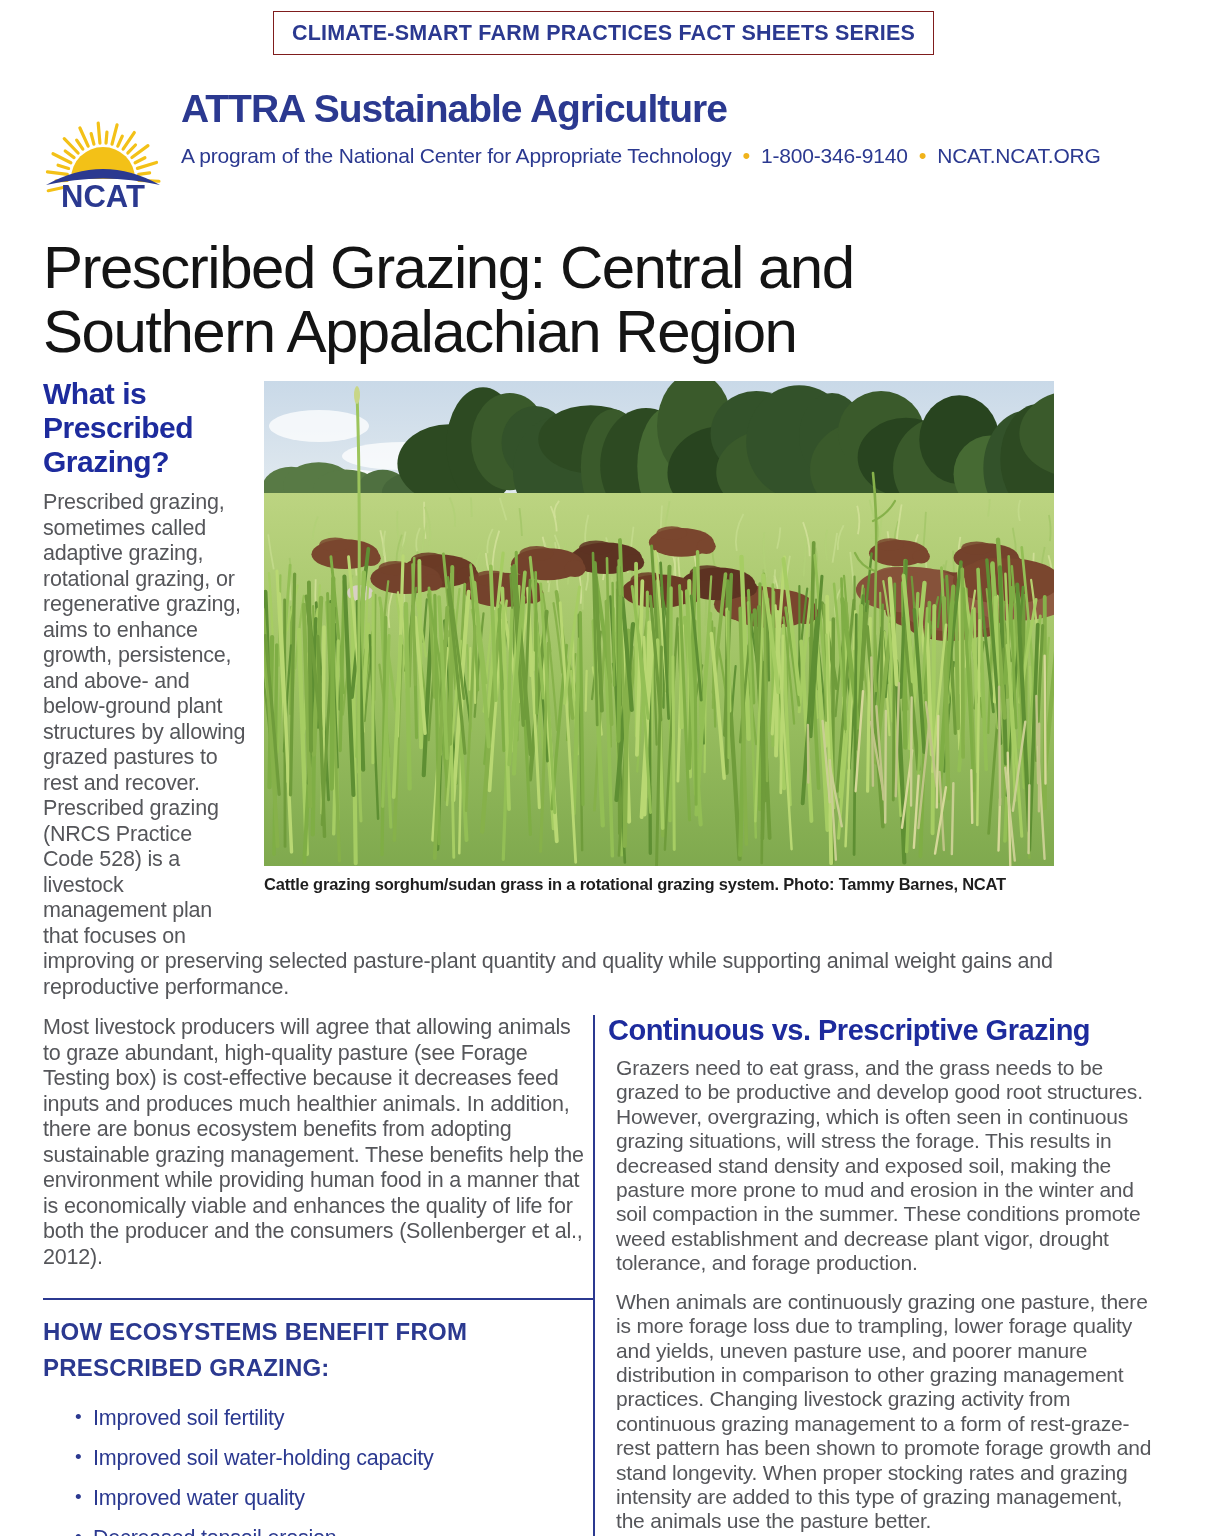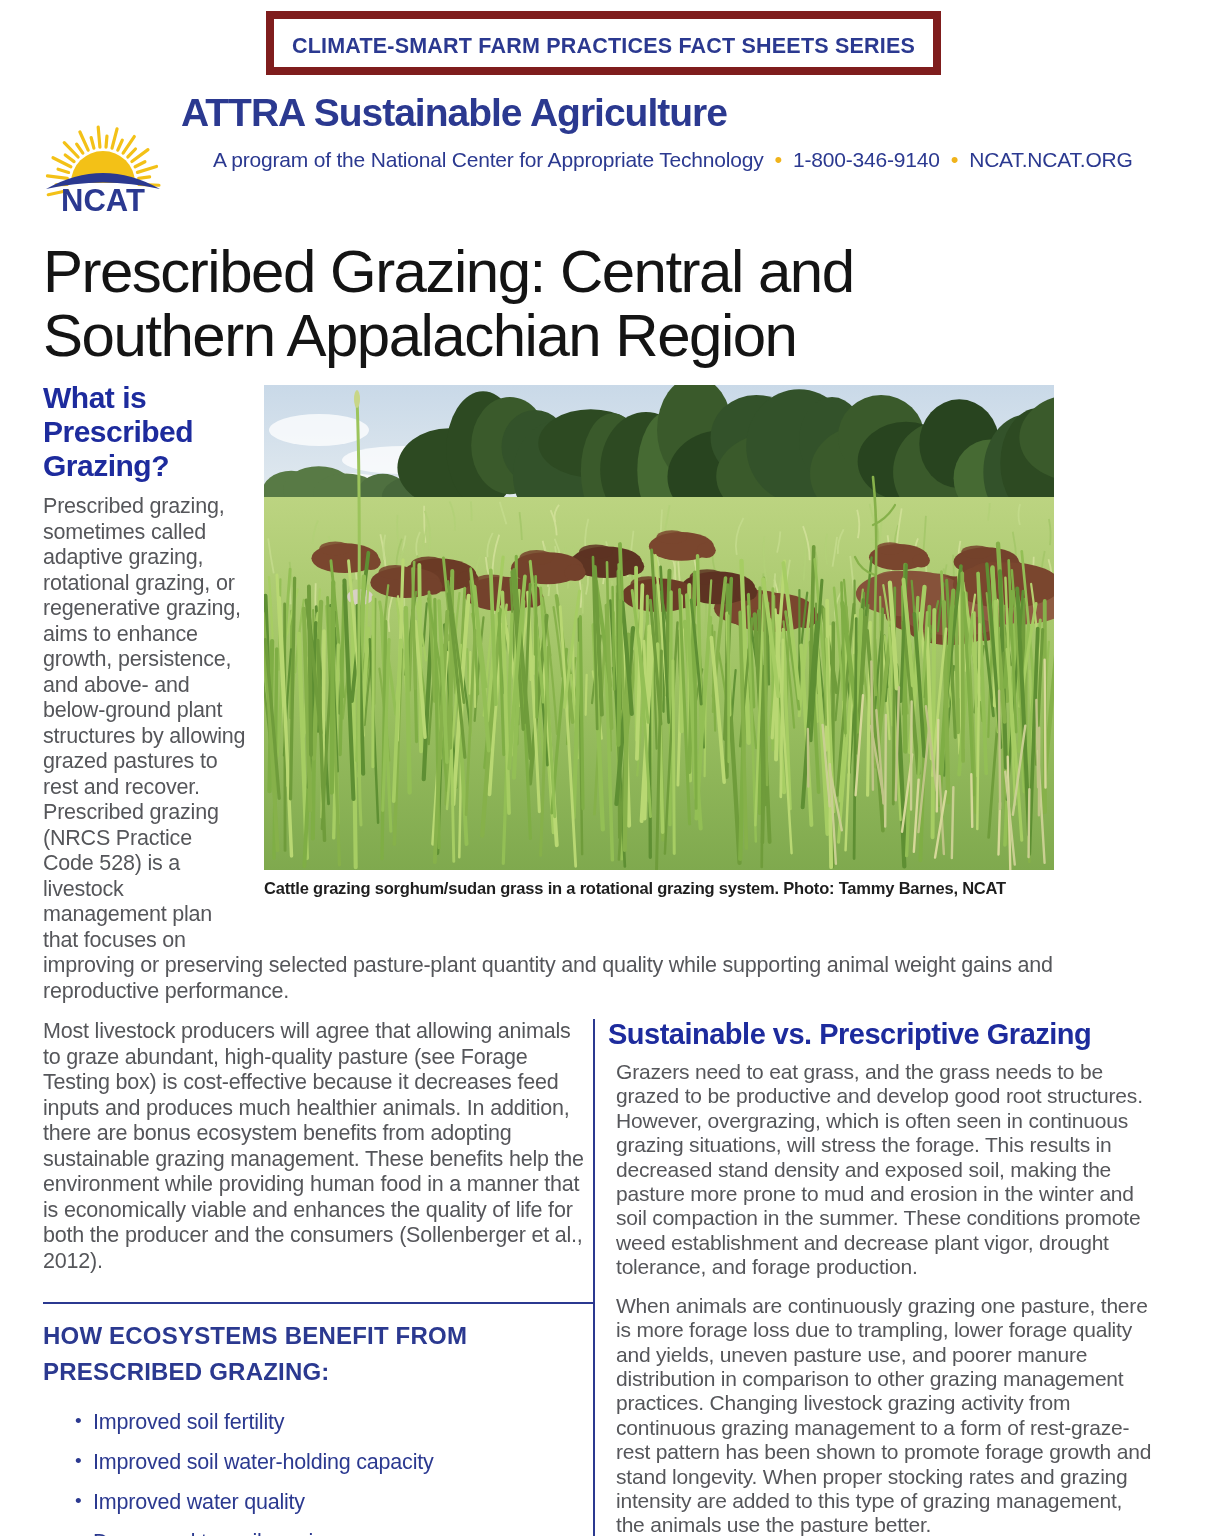--- a/index.html
+++ b/index.html
@@ -7,39 +7,39 @@
     width:1207px;
     font-family:"Liberation Sans", sans-serif;
     color:#55565a;
     -webkit-font-smoothing:antialiased;
   }
   .page{padding:0 43px;}
 
   
   .banner{
     width:fit-content;
-    margin:11px auto 16px;
-    border:8px solid #7f1d1d;
-    padding:15px 18px 8px;
+    margin:11px auto 32px;
+    border:1px solid #7f1d1d;
+    padding:9px 18px 8px;
   }
   .banner span{
     font-size:21.5px;font-weight:bold;color:#2b3990;letter-spacing:.2px;
   }
 
   
   .masthead{display:flex;align-items:flex-start;gap:18px;margin-top:14px;}
   .logo{flex:0 0 auto;display:block;}
   .mast-text{padding-top:2px;}
   .attra-title{
     margin:0;font-size:39px;line-height:1.02;font-weight:bold;
     color:#2b3990;letter-spacing:-1px;white-space:nowrap;
   }
   .tagline{
     margin-top:15px;display:flex;align-items:center;gap:11px;
-    font-size:21px;color:#2b3990;letter-spacing:-.2px;white-space:nowrap;margin-left:32px;
+    font-size:21px;color:#2b3990;letter-spacing:-.2px;white-space:nowrap;
   }
   .gold-dot{color:#f0b31b;font-size:22px;line-height:1;}
 
   
   .main-title{
     margin:25px 0 0;font-size:60px;line-height:1.07;font-weight:normal;
     color:#141414;letter-spacing:-1.5px;
   }
 
   
@@ -869,21 +869,21 @@
           </g>
       </svg>
       <figcaption>Cattle grazing sorghum/sudan grass in a rotational grazing system. Photo: Tammy Barnes, NCAT</figcaption>
     </figure>
 
     <h2 class="sec-head"><span>What is</span><br><span>Prescribed Grazing?</span></h2>
 
     <p class="body">Prescribed grazing, sometimes called adaptive grazing, rotational grazing, or regenerative grazing, aims to enhance growth, persistence, and above- and below-ground plant structures by allowing grazed pastures to rest and recover. Prescribed grazing (NRCS Practice Code 528) is a livestock management plan that focuses on improving or preserving selected pasture-plant quantity and quality while supporting animal weight gains and reproductive performance.</p>
 
     <aside class="right-col">
-      <h2>Sustainable vs. Prescriptive Grazing</h2>
+      <h2>Continuous vs. Prescriptive Grazing</h2>
       <p>Grazers need to eat grass, and the grass needs to be grazed to be productive and develop good root structures. However, overgrazing, which is often seen in continuous grazing situations, will stress the forage. This results in decreased stand density and exposed soil, making the pasture more prone to mud and erosion in the winter and soil compaction in the summer. These conditions promote weed establishment and decrease plant vigor, drought tolerance, and forage production.</p>
       <p>When animals are continuously grazing one pasture, there is more forage loss due to trampling, lower forage quality and yields, uneven pasture use, and poorer manure distribution in comparison to other grazing management practices. Changing livestock grazing activity from continuous grazing management to a form of rest-graze-rest pattern has been shown to promote forage growth and stand longevity. When proper stocking rates and grazing intensity are added to this type of grazing management, the animals use the pasture better.</p>
     </aside>
 
     <p class="body">Most livestock producers will agree that allowing animals to graze abundant, high-quality pasture (see Forage Testing box) is cost-effective because it decreases feed inputs and produces much healthier animals. In addition, there are bonus ecosystem benefits from adopting sustainable grazing management. These benefits help the environment while providing human food in a manner that is economically viable and enhances the quality of life for both the producer and the consumers (Sollenberger et al., 2012).</p>
 
     <div class="how-box">
       <h3><span>HOW ECOSYSTEMS BENEFIT FROM</span><br><span>PRESCRIBED GRAZING:</span></h3>
       <ul class="benefits">
         <li>Improved soil fertility</li>

